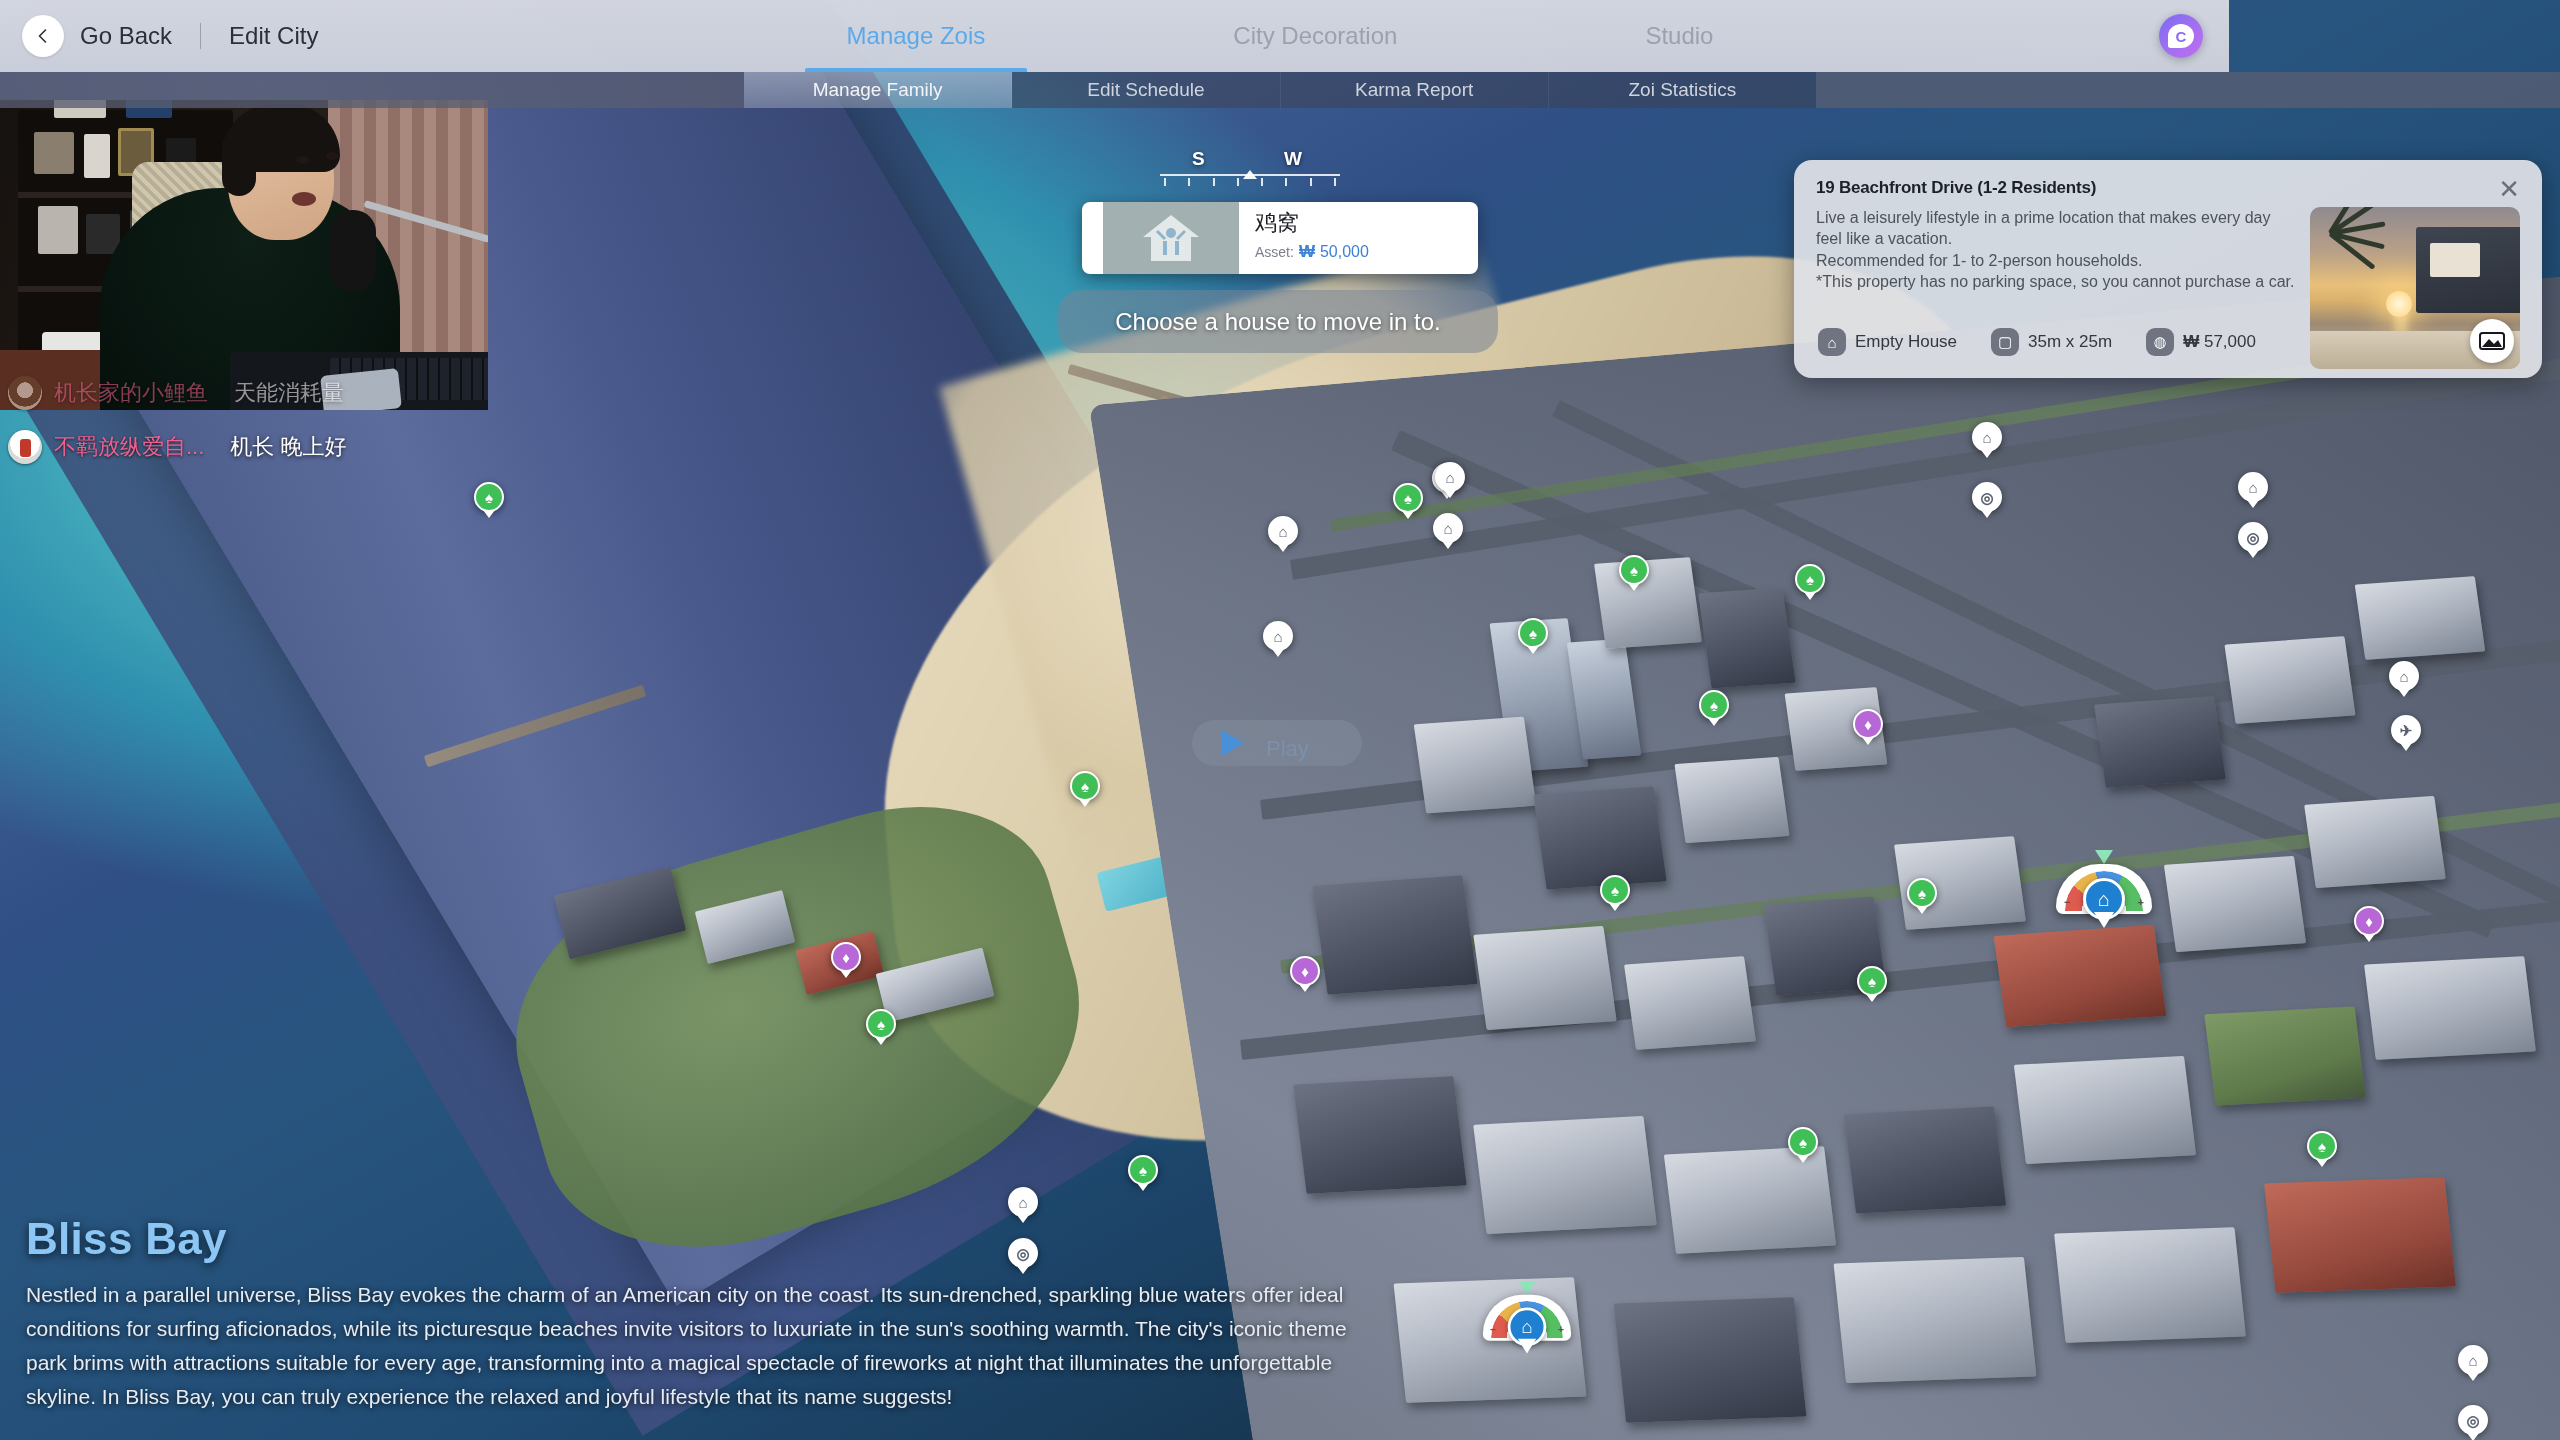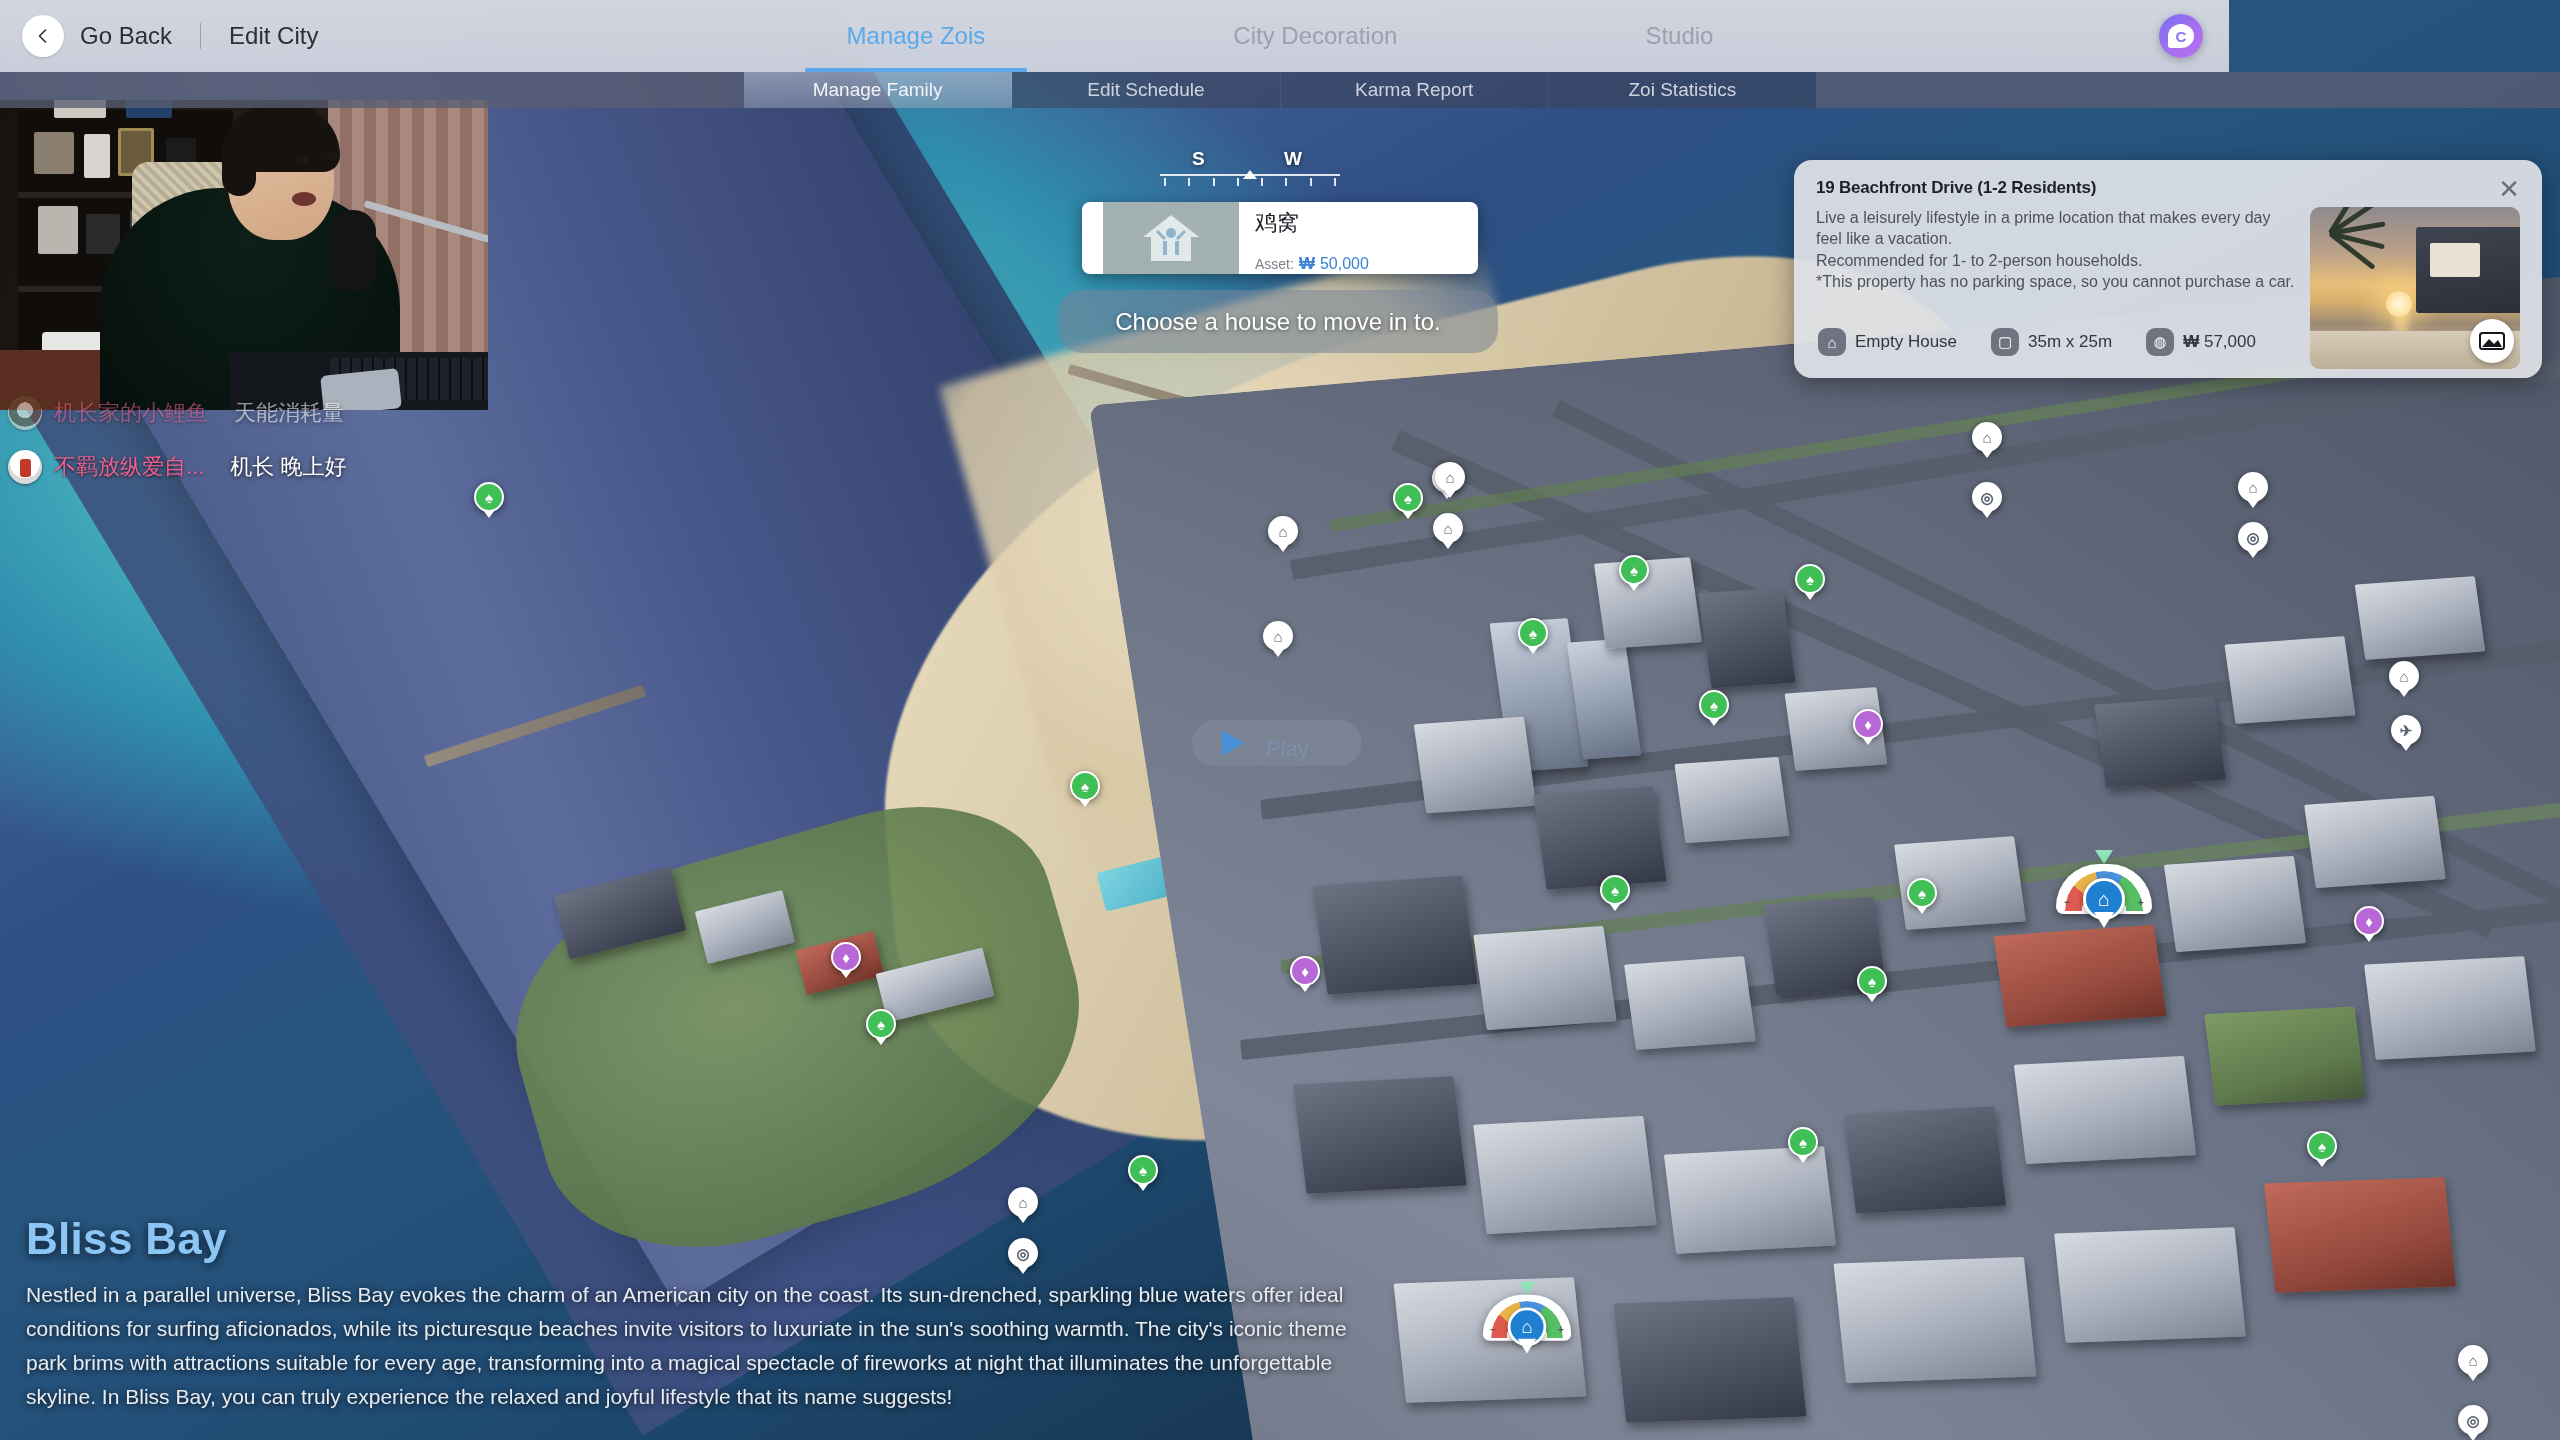--- a/index.html
+++ b/index.html
@@ -216,21 +216,21 @@
   .wc-boom{position:absolute;left:362px;top:118px;width:130px;height:7px;background:#b9bdc2;transform:rotate(16deg);border-radius:3px;}
   .wc-desk{position:absolute;left:230px;top:252px;width:270px;height:60px;background:#14171c;border-radius:4px;}
   .wc-kbd{position:absolute;left:330px;top:258px;width:160px;height:42px;background:#0d0f13;border-radius:3px;
     background-image: repeating-linear-gradient(90deg,#1e232b 0 9px,#0d0f13 9px 11px);}
   .wc-phone{position:absolute;left:322px;top:272px;width:78px;height:40px;background:#aab2bd;border-radius:6px;transform:rotate(-6deg);}
   .wc-pc{position:absolute;left:42px;top:232px;width:66px;height:100px;background:#e6e6e4;border-radius:4px;}
   .wc-pc:after{content:"";position:absolute;left:22px;top:22px;width:20px;height:20px;border-radius:50%;background:#3a3a3a;}
   .wc-floor{position:absolute;left:0;bottom:0;width:180px;height:60px;background:#5a2f22;}
 
   
-  .chat { position:absolute; left:8px; top:396px; width:560px; z-index:36; }
+  .chat { position:absolute; left:8px; top:376px; width:560px; z-index:36; }
   .chat-row { display:flex; align-items:center; gap:12px; margin-bottom:20px; }
   .chat-av { width:34px;height:34px;border-radius:50%;flex:none;
     background: radial-gradient(circle at 40% 35%, #fff, #dcdcdc); overflow:hidden; position:relative;
     box-shadow:0 1px 3px rgba(0,0,0,.5); }
   .chat-av.a1{ background: radial-gradient(circle at 50% 42%, #fdf3e6 0 30%, #6e4b33 31% 62%, #f2e3d2 63%);}
   .chat-av.a2{ background: radial-gradient(circle at 50% 45%, #f0c766 0 34%, #6d4a22 35% 70%, #c79a4e 71%);}
   .chat-av.a3{ background: radial-gradient(circle at 50% 40%, #ffffff 0 55%, #d9d9d9 56%);}
   .chat-av.a3:after{content:"";position:absolute;left:12px;top:9px;width:11px;height:18px;background:#c0392b;border-radius:3px;}
   .chat-user { color:#f0608f; font-size:22px; text-shadow: 0 1px 3px rgba(0,0,0,.75); white-space:nowrap; }
   .chat-msg { color:#ffffff; font-size:22px; text-shadow: 0 1px 4px rgba(0,0,0,.85); margin-left:14px; white-space:nowrap; }
@@ -252,21 +252,21 @@
   .fam-card {
     position:absolute; left:1082px; top:202px; width:396px; height:72px; z-index:32;
     background:#ffffff; border-radius:8px; display:flex; overflow:hidden;
     box-shadow: 0 4px 16px rgba(0,0,0,.4);
     padding-left: 21px;
   }
   .fam-thumb { width:136px; height:72px; background:#a3b0b2; display:flex;align-items:center;justify-content:center; flex:none;}
   .fam-thumb svg { width:64px; height:54px; }
   .fam-body { flex:1; padding:9px 0 0 16px; }
   .fam-name { font-size:22px; color:#1d2027; line-height:1.05; }
-  .fam-asset { font-size:14px; color:#7b808b; margin-top:20px; display:flex; align-items:center; gap:5px; }
+  .fam-asset { font-size:14px; color:#7b808b; margin-top:8px; display:flex; align-items:center; gap:5px; }
   .fam-asset .won { color:#3b82d6; font-size:17px; font-weight:bold; }
   .fam-asset .amt { color:#3b82d6; font-size:16px; }
 
   .hint-pill {
     position:absolute; left:1058px; top:290px; width:440px; height:63px; z-index:32;
     background: rgba(120,132,150,.55); border-radius:24px;
     display:flex; align-items:center; justify-content:center;
     color:#fff; font-size:24px; text-shadow:0 1px 4px rgba(0,0,0,.5);
   }
 

